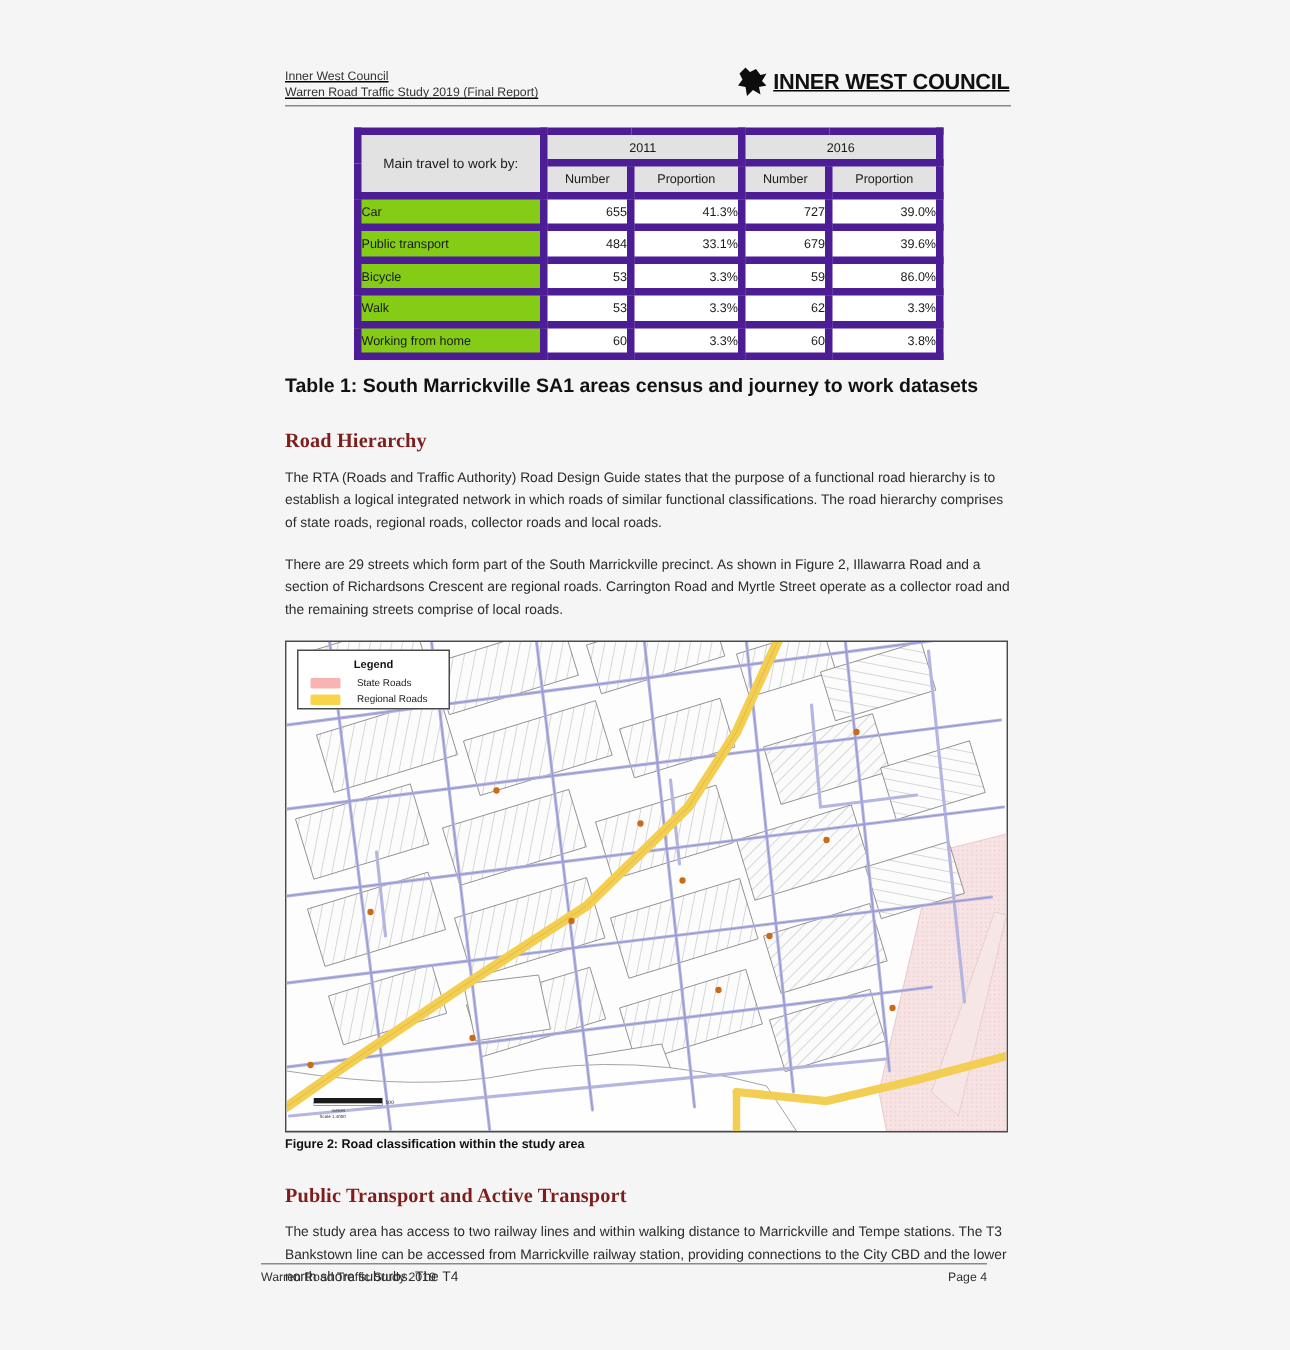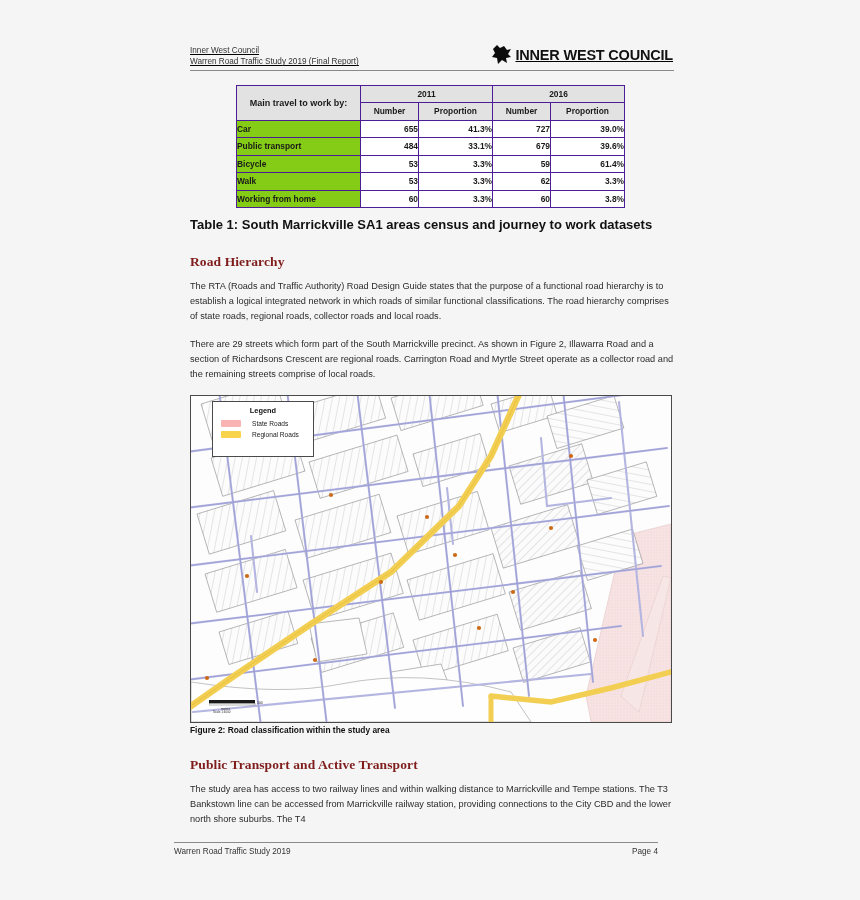--- a/index.html
+++ b/index.html
@@ -63,24 +63,24 @@
   .table-wrap { margin-top: 14px; padding-left: 46px; }
   table.census {
     border-collapse: collapse;
     table-layout: fixed;
     width: 388px;
     font-size: 8.4px;
     color: #1a1a1a;
     background: #ffffff;
   }
   table.census th, table.census td {
-    border: 1px solid #4c1d95;
+    border: 5px solid #4c1d95;
     padding: 0;
     height: 16.5px;
-    font-weight: bold;
+    font-weight: normal;
     vertical-align: middle;
   }
   table.census th { background: #e2e2e2; text-align: center; }
   td.rowlabel { text-align: left; padding-left: 4px; background: #84cc16; }
   td.num { text-align: right; background: #ffffff; }
   th.cat {
     text-align: left;
     padding-left: 4px;
     font-size: 9px;
   }
@@ -122,24 +122,24 @@
     position: relative;
     width: 480px;
     height: 326px;
     border: 1px solid #4a4a4a;
     background: #fdfdfd;
     overflow: hidden;
   }
   .map svg { display: block; }
   .legend-box {
     position: absolute;
-    left: 21px;
+    left: 7px;
     top: 5px;
     width: 102px;
-    height: 56px;
+    height: 40px;
     background: #ffffff;
     border: 1px solid #4a4a4a;
     box-sizing: border-box;
     padding: 4px 0 0 0;
   }
   .legend-title {
     text-align: center;
     font-size: 7.4px;
     font-weight: bold;
     color: #111111;
@@ -244,21 +244,21 @@
             <td class="num">484</td>
             <td class="num">33.1%</td>
             <td class="num">679</td>
             <td class="num">39.6%</td>
           </tr>
           <tr>
             <td class="rowlabel">Bicycle</td>
             <td class="num">53</td>
             <td class="num">3.3%</td>
             <td class="num">59</td>
-            <td class="num">61.4%</td>
+            <td class="num">86.0%</td>
           </tr>
           <tr>
             <td class="rowlabel">Walk</td>
             <td class="num">53</td>
             <td class="num">3.3%</td>
             <td class="num">62</td>
             <td class="num">3.3%</td>
           </tr>
           <tr>
             <td class="rowlabel">Working from home</td>

